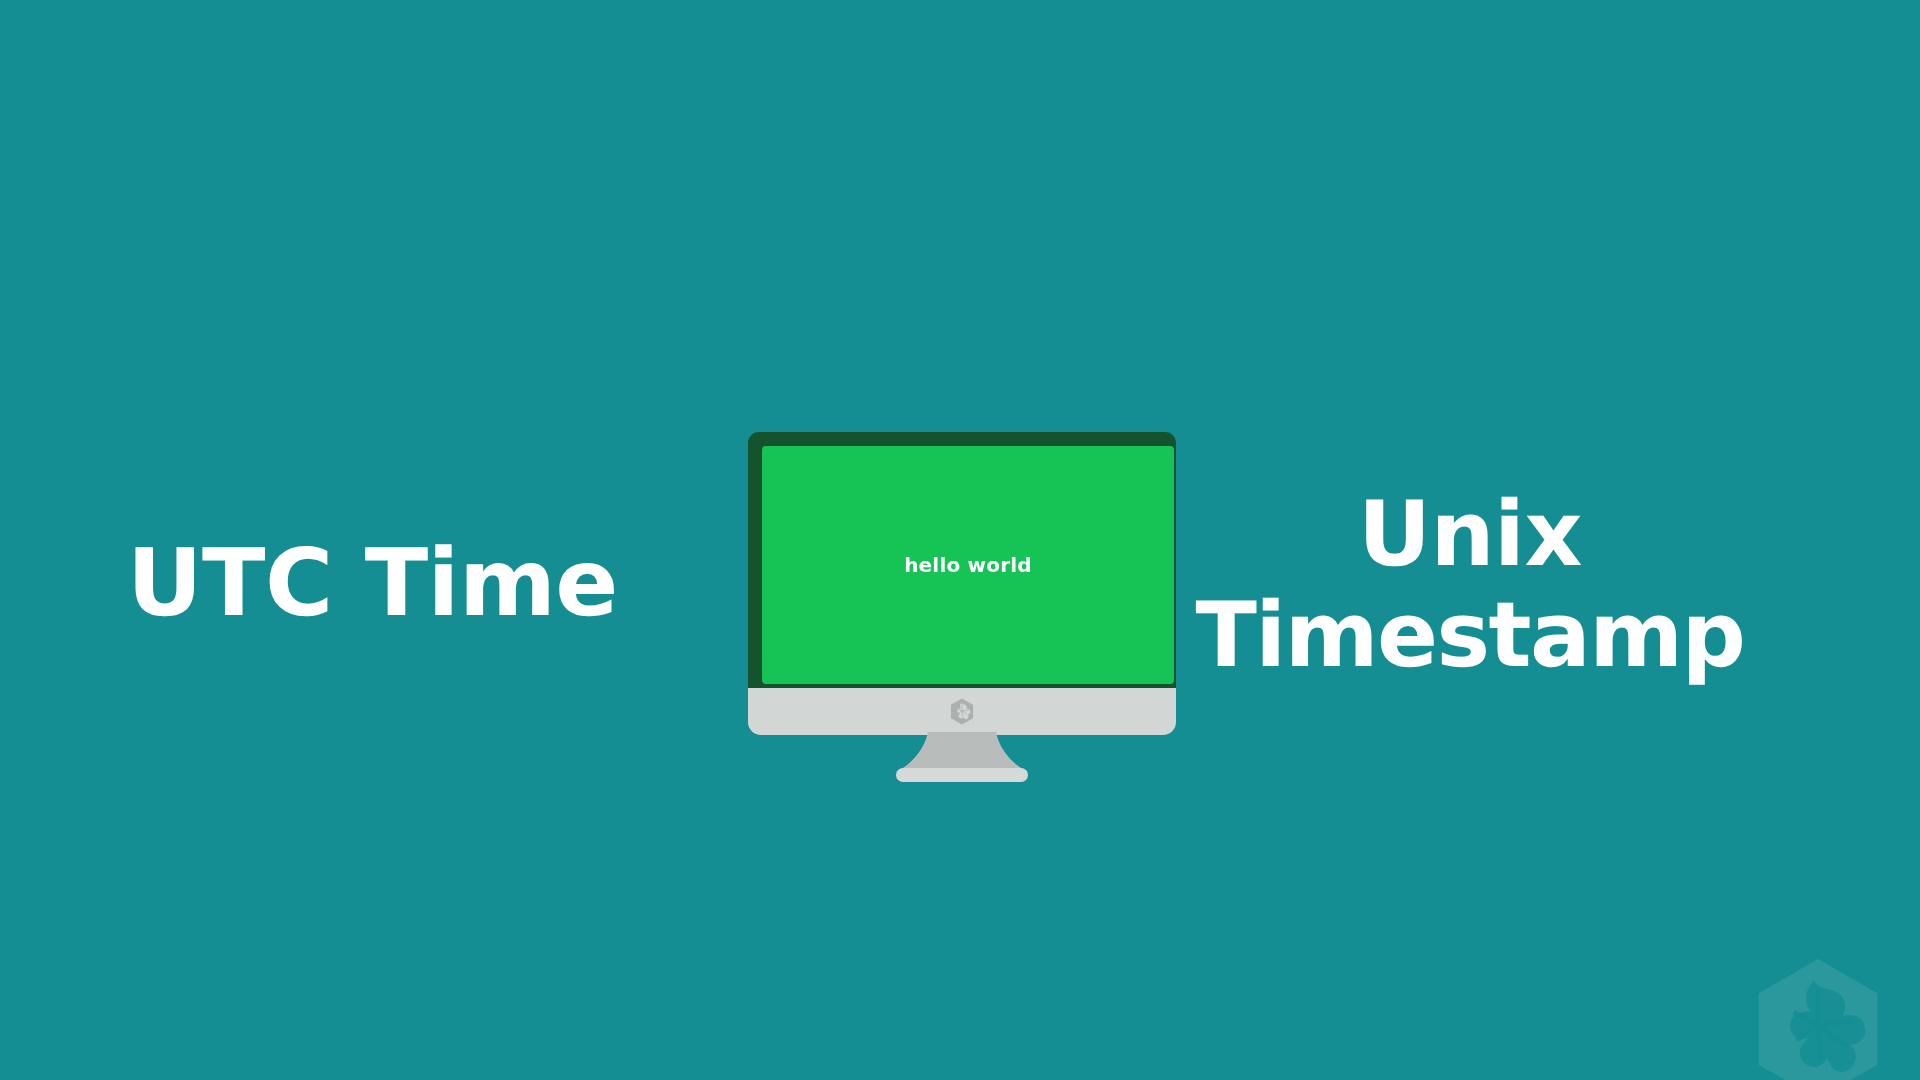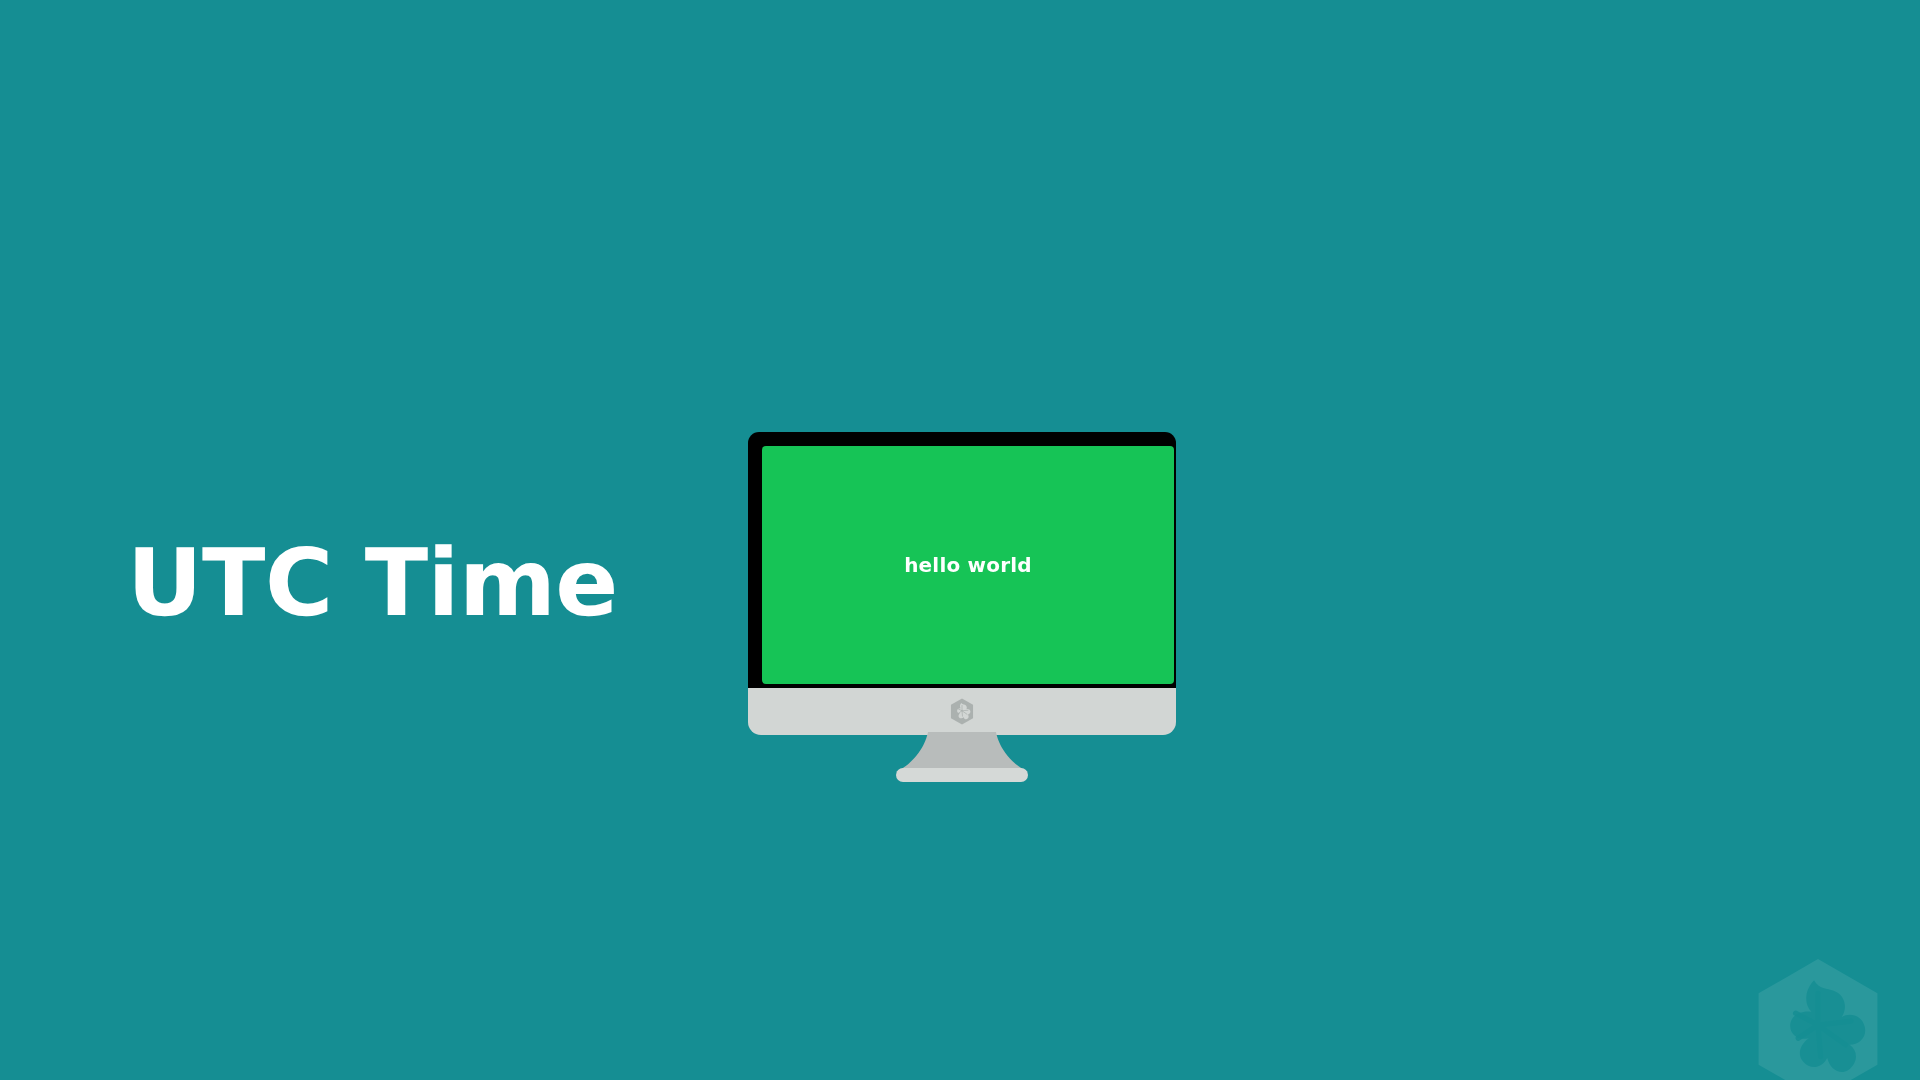--- a/index.html
+++ b/index.html
@@ -63,21 +63,21 @@
     width: 428px;
     height: 303px;
   }
 
   #monitor-frame {
     position: absolute;
     left: 0;
     top: 0;
     width: 428px;
     height: 264px;
-    background: #000000;
+    background: #14532d;
     border-radius: 11px 11px 3px 3px;
     box-sizing: border-box;
     padding: 14px 2px 12px 14px;
   }
 
   #monitor-screen {
     width: 100%;
     height: 100%;
     background: #16c456;
     border-radius: 4px;
@@ -149,20 +149,21 @@
     opacity: 0.16;
   }
 </style>
 </head>
 <body>
 
 <div id="stage">
 
   <div id="utc-time-label" class="headline">UTC Time</div>
 
+  <div id="unix-timestamp-label" class="headline"><span class="line1">Unix</span><span class="line2">Timestamp</span></div>
 
   <div id="monitor">
 
     <div id="monitor-frame">
       <div id="monitor-screen">
         <span id="screen-text">hello world</span>
       </div>
     </div>
 
     <div id="monitor-chin">

